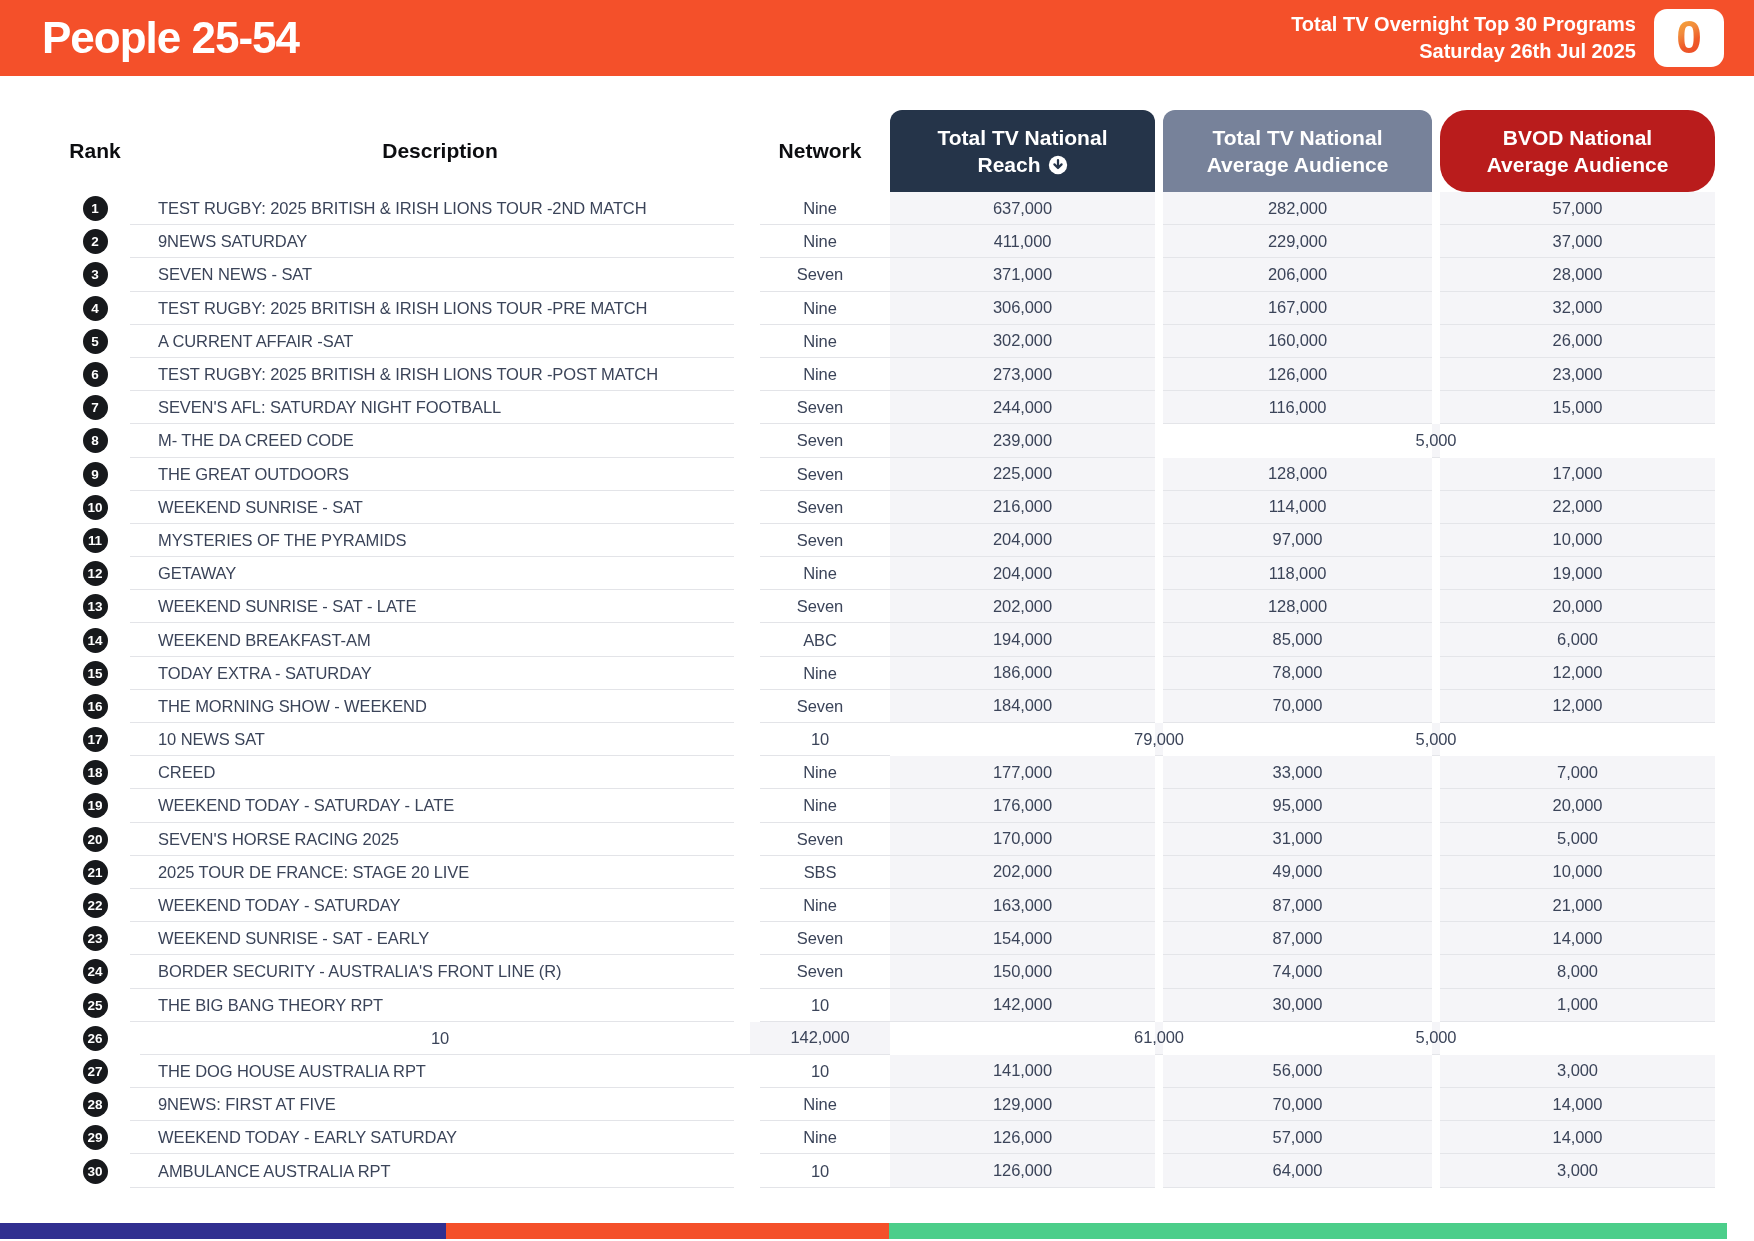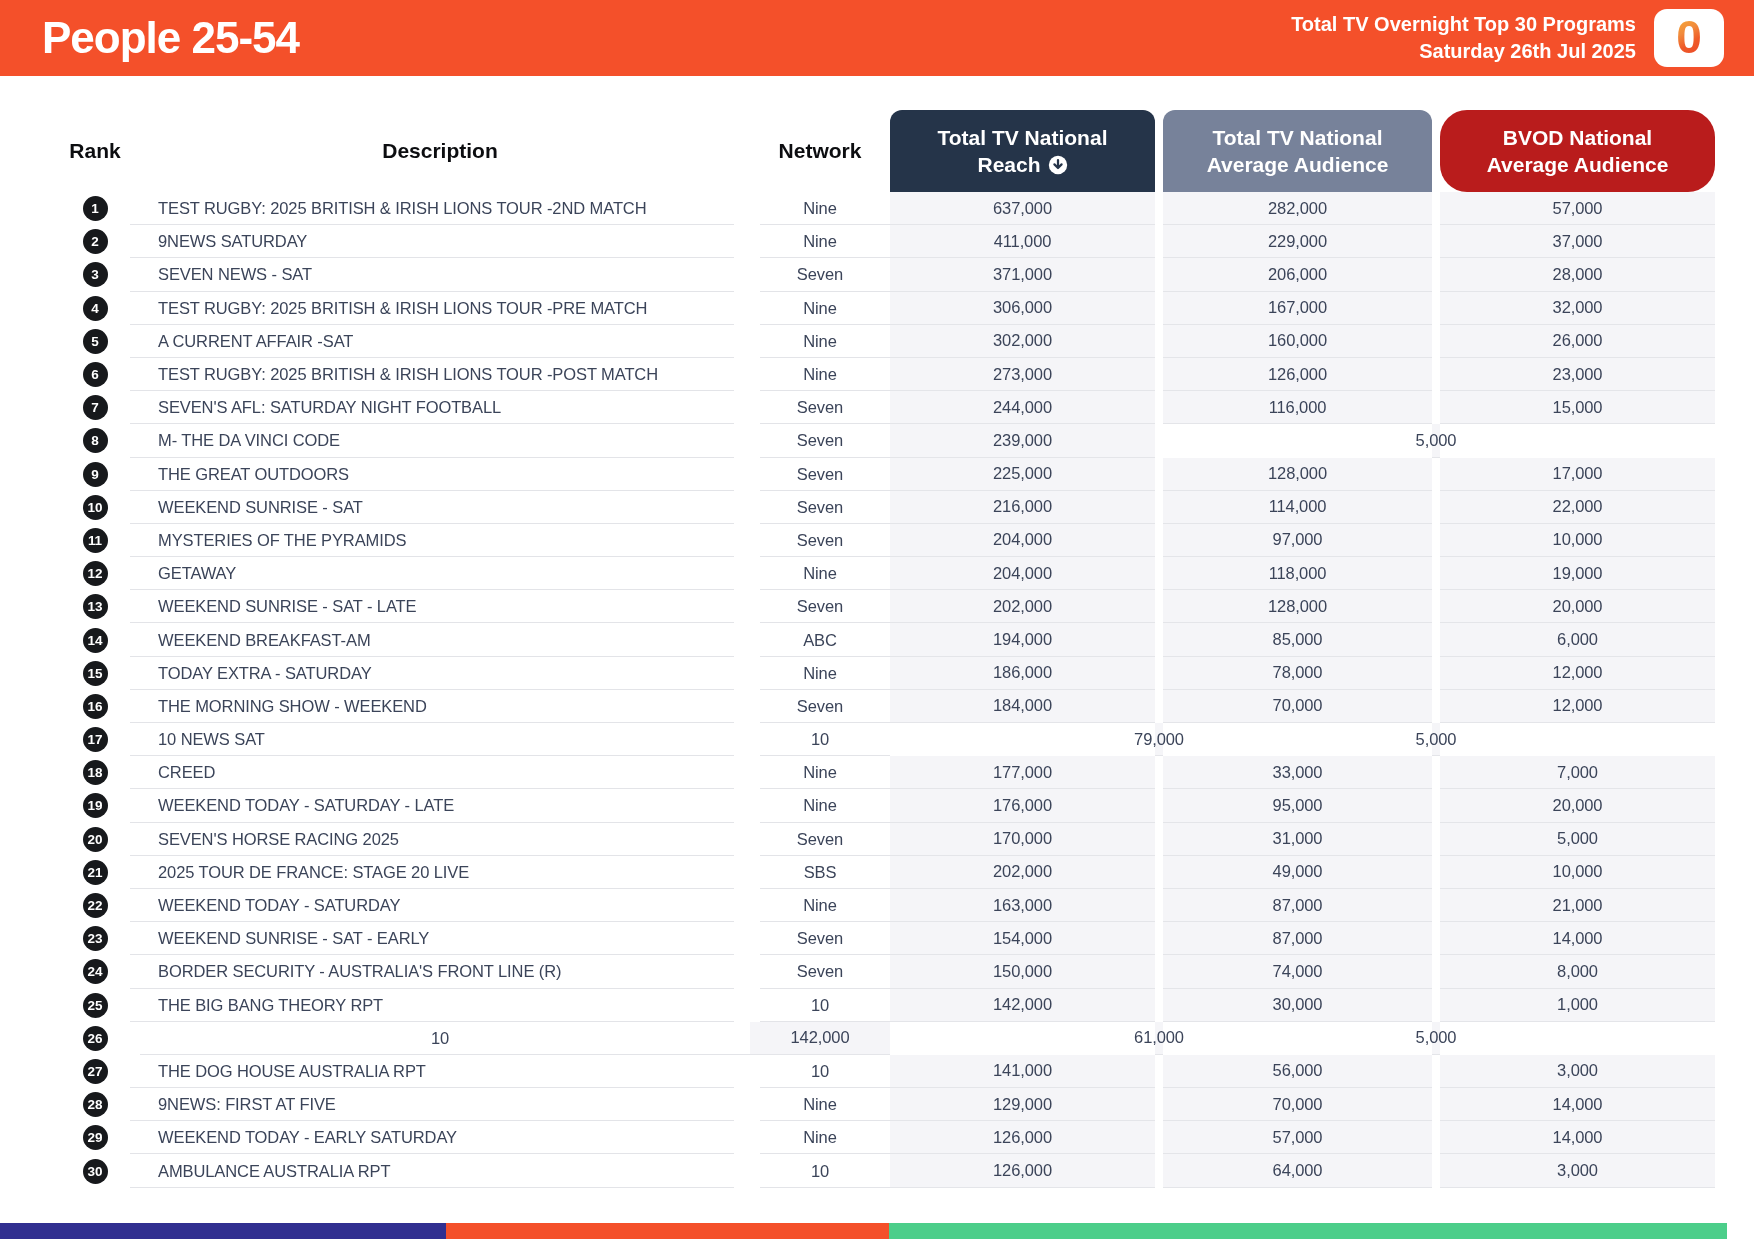--- a/index.html
+++ b/index.html
@@ -282,21 +282,21 @@
     <div class="gap-cell"></div>
     <div class="cell cell-num">116,000</div>
     <div class="gap-cell"></div>
     <div class="cell cell-num">15,000</div>
   </div>
 
   <div class="row">
     <div class="cell cell-rank">
       <span class="rank-badge">8</span>
     </div>
-    <div class="cell cell-desc">M- THE DA VINCI CODE</div>
+    <div class="cell cell-desc">M- THE DA CREED CODE</div>
     <div class="cell cell-net">Seven</div>
     <div class="cell cell-num">239,000</div>
     <div class="gap-cell"></div>
     <div class="gap-cell"></div>
     <div class="cell cell-num">5,000</div>
   </div>
 
   <div class="row">
     <div class="cell cell-rank">
       <span class="rank-badge">9</span>

